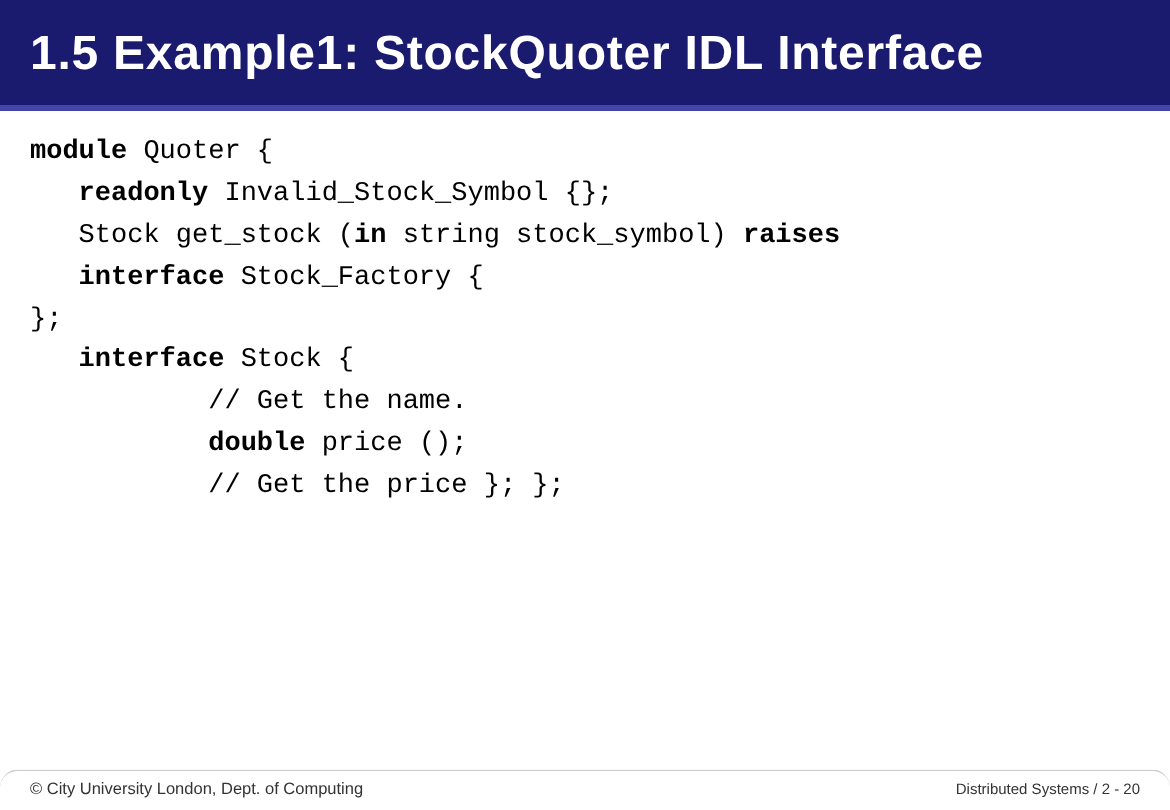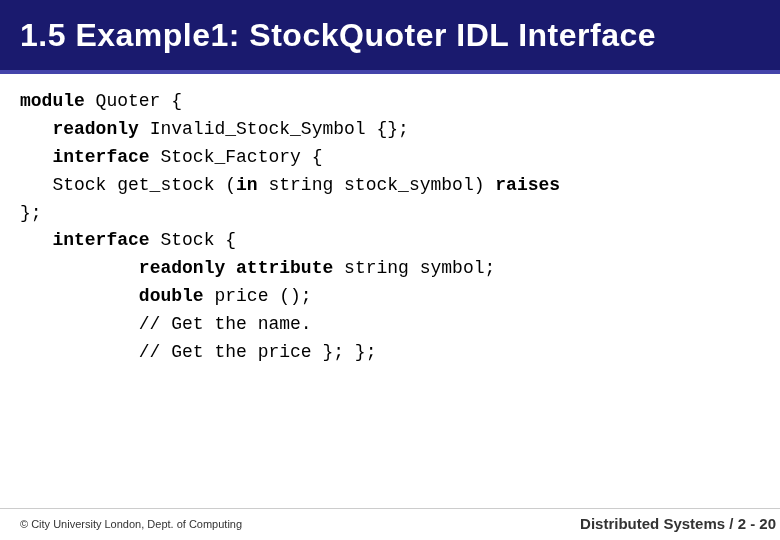--- a/index.html
+++ b/index.html
@@ -67,33 +67,33 @@
     }
 
     .kw {
       font-weight: bold;
     }
 
     .footer-area {
       display: flex;
       justify-content: space-between;
       align-items: center;
-      padding: 6px 4px 8px 20px;
+      padding: 6px 20px 8px 20px;
       border-top: 1px solid #cccccc;
+      border-radius: 12px;
     }
 
     .footer-left {
       font-size: 11px;
       color: #333333;
     }
 
     .footer-right {
-      font-size: 15px;
+      font-size: 10px;
       color: #333333;
-      font-weight: bold;
     }
   </style>
 </head>
 <body>
 
 <div class="slide">
 
   <div class="title-bar">
     <span class="title-text">1.5 Example1:  StockQuoter IDL Interface</span>
   </div>
@@ -102,36 +102,35 @@
 
   <div class="content-area">
     <div class="code-block">
 
       <span class="code-line"><span class="kw">module</span> Quoter {</span>
 
 
       <span class="code-line">   <span class="kw">readonly</span> Invalid_Stock_Symbol {};</span>
 
 
+      <span class="code-line">   Stock get_stock (<span class="kw">in</span> string stock_symbol) <span class="kw">raises</span></span>
+
       <span class="code-line">   <span class="kw">interface</span> Stock_Factory {</span>
-
-      <span class="code-line">   Stock get_stock (<span class="kw">in</span> string stock_symbol) <span class="kw">raises</span></span>
 
 
       <span class="code-line">};</span>
 
       <span class="code-line">   <span class="kw">interface</span> Stock {</span>
 
-      <span class="code-line">           <span class="kw">readonly</span> <span class="kw">attribute</span> string symbol;</span>
 
 
 
+      <span class="code-line">           // Get the name.</span>
+
       <span class="code-line">           <span class="kw">double</span> price ();</span>
-
-      <span class="code-line">           // Get the name.</span>
 
       <span class="code-line">           // Get the price }; };</span>
 
     </div>
   </div>
 
   <div class="footer-area">
     <span class="footer-left">© City University London, Dept. of Computing</span>
     <span class="footer-right">Distributed Systems / 2 - 20</span>
   </div>

